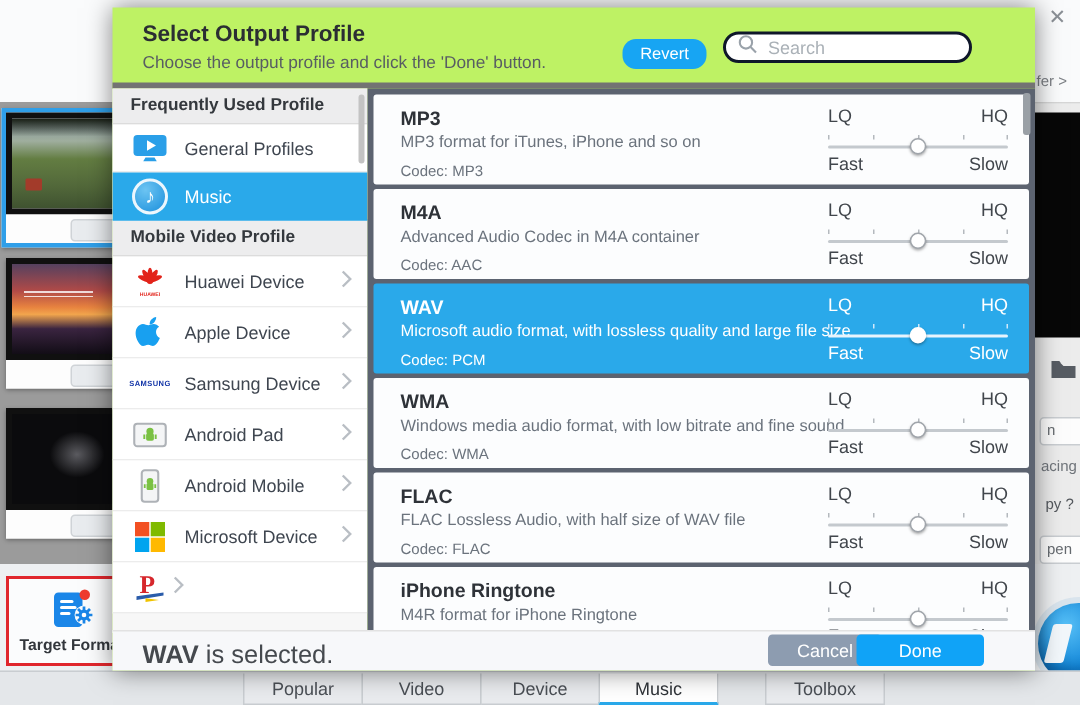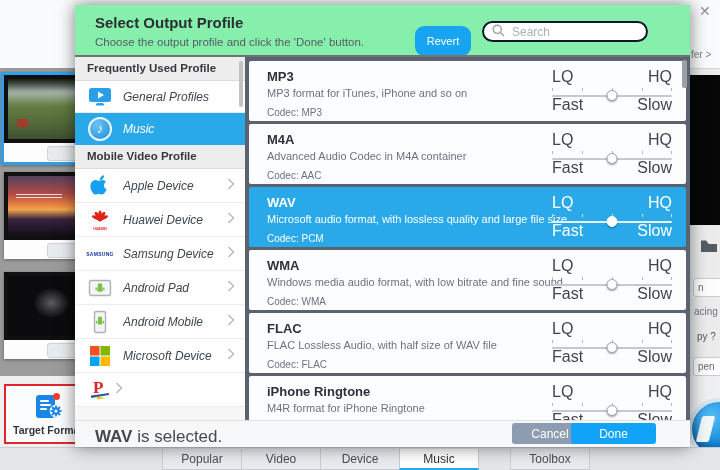--- a/index.html
+++ b/index.html
@@ -42,46 +42,46 @@
   .tab.active{background:#ffffff;border-bottom:2px solid #2aa9ea;color:#2f3338;height:19px;}
 
   
   .preview-black{position:absolute;left:690px;top:75px;width:30px;height:150px;background:#070707;z-index:2;}
   .rfrag{position:absolute;z-index:2;font-size:10px;color:#70757b;}
   .rbtn{position:absolute;z-index:2;width:27px;height:17px;background:#fdfdfd;border:1px solid #c9cdd1;border-radius:3px;font-size:10px;color:#666b70;display:flex;align-items:center;padding-left:4px;cursor:pointer;}
   .convert-circle{position:absolute;left:692px;top:402px;width:54px;height:54px;border-radius:50%;background:radial-gradient(circle at 35% 28%,#57c0f7,#1286d8 55%,#0a5fb4);box-shadow:0 0 0 4px #d9e4ed, inset 0 -8px 10px rgba(0,0,20,.3);z-index:4;cursor:pointer;}
   .convert-circle i{position:absolute;left:7px;top:14px;width:13px;height:26px;background:#f2f7fb;transform:skewX(-14deg);border-radius:2px;}
 
   
-  .dialog{position:absolute;left:75px;top:5px;width:615px;height:442px;background:#86efac;box-shadow:0 0 16px rgba(0,0,0,.5);z-index:10;}
+  .dialog{position:absolute;left:75px;top:5px;width:615px;height:442px;background:#bef264;box-shadow:0 0 16px rgba(0,0,0,.5);z-index:10;}
   .dlg-title{position:absolute;left:20px;top:9px;font-size:15px;font-weight:bold;color:#2b2e33;}
   .dlg-subtitle{position:absolute;left:20px;top:31px;font-size:11.5px;color:#585d63;}
-  .revert-btn{position:absolute;left:340px;top:21px;width:56px;height:30px;border-radius:9px;background:#17a5f3;color:#fff;font-size:11px;display:flex;align-items:center;justify-content:center;cursor:pointer;}
+  .revert-btn{position:absolute;left:340px;top:21px;width:56px;height:20px;border-radius:9px;background:#17a5f3;color:#fff;font-size:11px;display:flex;align-items:center;justify-content:center;cursor:pointer;}
   .search-box{position:absolute;left:407px;top:16px;width:166px;height:21px;border:2px solid #0f172a;border-radius:11px;display:flex;align-items:center;padding:0 8px;gap:5px;box-sizing:border-box;background:#fff;}
   .search-box input{border:none;outline:none;flex:1;font-size:12px;color:#555;font-family:"Liberation Sans",sans-serif;background:transparent;width:100%;}
   .search-box input::placeholder{color:#aab1b7;}
 
-  .dlg-body{position:absolute;left:0;top:50px;width:615px;height:365px;border-top:2px solid #737373;box-sizing:border-box;}
+  .dlg-body{position:absolute;left:0;top:50px;width:615px;height:365px;border-top:4px solid #737373;box-sizing:border-box;}
   .sidebar{position:absolute;left:0;top:0;width:170px;height:363px;background:#f7f7f7;overflow:hidden;}
   .side-header{height:23px;background:#ededee;border-bottom:1px solid #dcdcdc;font-size:11.5px;font-weight:bold;color:#34383d;line-height:23px;padding-left:12px;}
   .side-item{display:flex;align-items:center;height:31px;padding:0 8px 0 10px;border-bottom:1px solid #ececec;background:#fff;font-size:12px;color:#3f4650;cursor:pointer;position:relative;}
   .side-item.tall{height:33px;}
   .side-item.selected{background:#2aa9ea;color:#fff;border-bottom-color:#2aa9ea;}
   .side-icon{width:30px;display:flex;align-items:center;justify-content:center;flex:none;}
-  .side-label{margin-left:8px;flex:1;white-space:nowrap;overflow:hidden;font-style:italic;}
+  .side-label{margin-left:8px;flex:1;white-space:nowrap;overflow:hidden;}
   .side-chev{flex:none;margin-right:2px;}
   .side-scroll{position:absolute;right:2px;top:4px;width:4px;height:46px;border-radius:2px;background:#c3c3c3;z-index:3;}
 
   .format-list{position:absolute;left:170px;top:0;width:445px;height:363px;background:#5c6370;box-sizing:border-box;padding:4px 4px 0 4px;overflow:hidden;}
   .fmt-row{position:relative;height:60px;margin-bottom:3px;background:#fcfdfe;border-radius:2px;cursor:pointer;}
   .fmt-name{position:absolute;left:18px;top:8px;font-size:13px;font-weight:bold;color:#2e3238;}
   .fmt-desc{position:absolute;left:18px;top:26px;font-size:11px;color:#6b737d;}
   .fmt-codec{position:absolute;left:18px;top:46px;font-size:10px;color:#6b737d;}
   .slider-zone{position:absolute;right:14px;top:7px;width:120px;height:46px;}
-  .sl{position:absolute;font-size:16px;color:#41464c;}
+  .sl{position:absolute;font-size:12px;color:#41464c;}
   .sl.lq{left:0;top:0;} .sl.hq{right:0;top:0;} .sl.fast{left:0;bottom:0;} .sl.slow{right:0;bottom:0;}
   .track{position:absolute;left:0;right:0;top:19px;height:13px;}
   .track::before{content:'';position:absolute;left:0;right:0;top:8px;height:2px;background:#c4c9ce;border-radius:1px;}
   .tick{position:absolute;top:1px;width:1px;height:3px;background:#b4b9be;}
   .thumb{position:absolute;top:3px;width:11px;height:11px;background:#fff;border:1px solid #a0a5ab;border-radius:50%;box-shadow:0 1px 2px rgba(0,0,0,.35);transform:translateX(-50%);box-sizing:border-box;}
   .fmt-row.selected{background:#2aa9ea;}
   .fmt-row.selected .fmt-name,.fmt-row.selected .fmt-desc,.fmt-row.selected .fmt-codec,.fmt-row.selected .sl{color:#fff;}
   .fmt-row.selected .track::before{background:#e7f4fd;}
   .fmt-row.selected .tick{background:#cfe8fa;}
   .fmt-row.selected .thumb{border-color:#fff;}
@@ -212,49 +212,49 @@
         <div class="side-item selected">
     <span class="side-icon">
             <span style="display:inline-flex;width:24px;height:24px;border-radius:50%;background:radial-gradient(circle at 35% 28%,#6cc4f2,#1b8fdc);border:2px solid rgba(255,255,255,.9);align-items:center;justify-content:center;color:#fff;font-size:13px;box-sizing:border-box;">♪</span>
           </span>
     <span class="side-label">Music</span>
     <span class="side-chev"></span>
   </div>
         <div class="side-header">Mobile Video Profile</div>
         <div class="side-item tall">
     <span class="side-icon">
-            <svg width="20" height="22" viewBox="0 0 24 26">
-              <path fill="#18a0f0" d="M15.6 4.1c.9-1.1 1.5-2.5 1.3-4-1.3.1-2.9 1-3.8 2.1-.8 1-1.6 2.4-1.3 3.9 1.4.1 2.9-.9 3.8-2zM19.9 17c-.5 1.2-.8 1.8-1.5 2.9-1 1.5-2.3 3.4-4 3.4-1.5 0-1.9-1-3.9-1s-2.5 1-4 1c-1.7 0-2.9-1.7-3.9-3.2C-.1 16 0 11.2 1.7 8.6c1.2-1.8 3-2.9 4.7-2.9 1.8 0 2.9 1 4.3 1 1.4 0 2.2-1 4.3-1 1.6 0 3.2.9 4.3 2.3-3.7 2.1-3.1 7.4.6 9z"></path>
-            </svg>
-          </span>
-    <span class="side-label">Apple Device</span>
-    <span class="side-chev"><svg width="8" height="12" viewBox="0 0 8 12">
-              <path d="M1.5 1l5 5-5 5" stroke="#b9bec4" stroke-width="1.6" fill="none"></path>
-            </svg></span>
-  </div>
-        <div class="side-item tall">
-    <span class="side-icon">
             <svg width="24" height="24" viewBox="0 0 24 24">
               <g fill="#e2231a">
                 <ellipse cx="12" cy="8" rx="1.8" ry="5.5"></ellipse>
                 <ellipse cx="12" cy="8" rx="1.8" ry="5.5" transform="rotate(35 12 11)"></ellipse>
                 <ellipse cx="12" cy="8" rx="1.8" ry="5.5" transform="rotate(-35 12 11)"></ellipse>
                 <ellipse cx="12" cy="8" rx="1.8" ry="5.5" transform="rotate(70 12 11)"></ellipse>
                 <ellipse cx="12" cy="8" rx="1.8" ry="5.5" transform="rotate(-70 12 11)"></ellipse>
               </g>
               <text x="12" y="21.5" font-size="3.4" font-weight="bold" fill="#e2231a" text-anchor="middle" font-family="Liberation Sans,sans-serif">HUAWEI</text>
             </svg>
           </span>
     <span class="side-label">Huawei Device</span>
     <span class="side-chev"><svg width="8" height="12" viewBox="0 0 8 12">
               <path d="M1.5 1l5 5-5 5" stroke="#b9bec4" stroke-width="1.6" fill="none"></path>
             </svg></span>
   </div>
         <div class="side-item tall">
     <span class="side-icon">
+            <svg width="20" height="22" viewBox="0 0 24 26">
+              <path fill="#18a0f0" d="M15.6 4.1c.9-1.1 1.5-2.5 1.3-4-1.3.1-2.9 1-3.8 2.1-.8 1-1.6 2.4-1.3 3.9 1.4.1 2.9-.9 3.8-2zM19.9 17c-.5 1.2-.8 1.8-1.5 2.9-1 1.5-2.3 3.4-4 3.4-1.5 0-1.9-1-3.9-1s-2.5 1-4 1c-1.7 0-2.9-1.7-3.9-3.2C-.1 16 0 11.2 1.7 8.6c1.2-1.8 3-2.9 4.7-2.9 1.8 0 2.9 1 4.3 1 1.4 0 2.2-1 4.3-1 1.6 0 3.2.9 4.3 2.3-3.7 2.1-3.1 7.4.6 9z"></path>
+            </svg>
+          </span>
+    <span class="side-label">Apple Device</span>
+    <span class="side-chev"><svg width="8" height="12" viewBox="0 0 8 12">
+              <path d="M1.5 1l5 5-5 5" stroke="#b9bec4" stroke-width="1.6" fill="none"></path>
+            </svg></span>
+  </div>
+        <div class="side-item tall">
+    <span class="side-icon">
             <span style="font-size:5px;font-weight:bold;color:#1436a8;letter-spacing:.3px;">SAMSUNG</span>
           </span>
     <span class="side-label">Samsung Device</span>
     <span class="side-chev"><svg width="8" height="12" viewBox="0 0 8 12">
               <path d="M1.5 1l5 5-5 5" stroke="#b9bec4" stroke-width="1.6" fill="none"></path>
             </svg></span>
   </div>
         <div class="side-item tall">
     <span class="side-icon">
             <svg width="24" height="22" viewBox="0 0 24 22">

